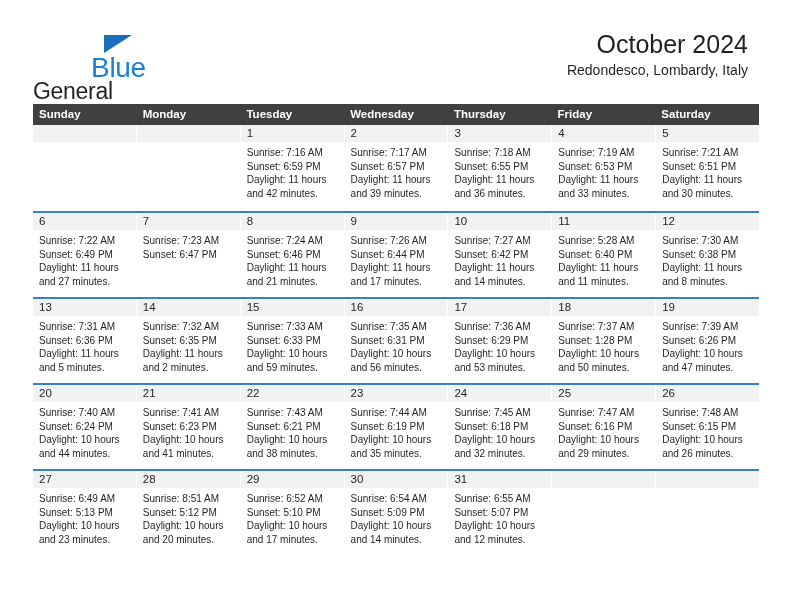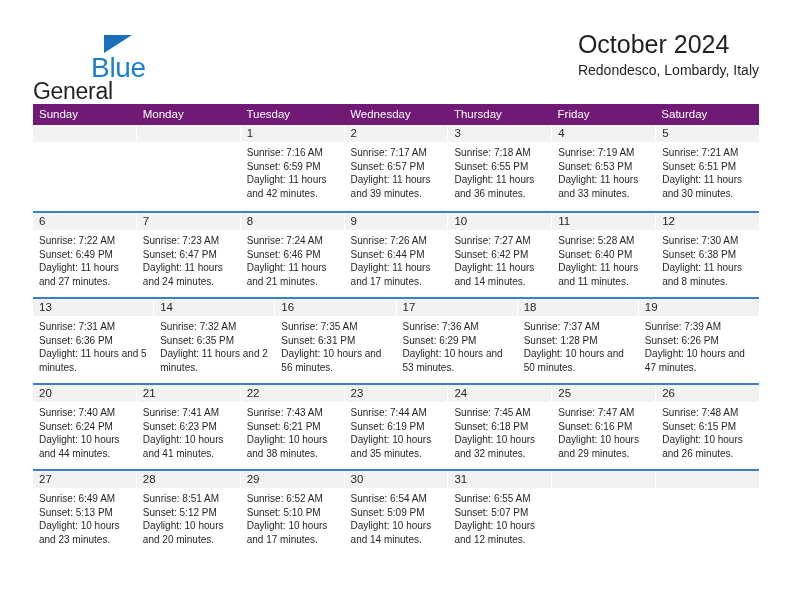--- a/index.html
+++ b/index.html
@@ -62,22 +62,23 @@
     top: 23px;
     font-size: 28px;
     line-height: 26px;
     letter-spacing: -0.3px;
     color: #1a7fd4;
     font-family: "Liberation Sans", sans-serif;
   }
 
   .title-block {
     position: absolute;
-    right: 0;
+    right: 11px;
     top: 0;
+    text-align: right;
   }
   .month-title {
     font-size: 25px;
     line-height: 32px;
     color: #231f20;
     white-space: nowrap;
   }
   .location-subtitle {
     font-size: 14px;
     line-height: 20px;
@@ -87,22 +88,23 @@
 
   
   .calendar {
     position: absolute;
     left: 33px;
     top: 104px;
     width: 726px;
   }
   .weekday-header {
     display: flex;
-    background: #701a75;
+    background: #404040;
     height: 21px;
+    font-weight: bold;
   }
   .weekday-cell {
     flex: 1 1 0;
     color: #ffffff;
     font-size: 11.5px;
     line-height: 21px;
     padding-left: 6px;
     box-sizing: border-box;
     overflow: hidden;
     white-space: nowrap;
@@ -241,21 +243,20 @@
               <div>Sunrise: 7:22 AM</div>
               <div>Sunset: 6:49 PM</div>
               <div class="daylight-line">Daylight: 11 hours and 27 minutes.</div>
             </div>
           </div>
           <div class="day-cell">
             <div class="day-number">7</div>
             <div class="day-info">
               <div>Sunrise: 7:23 AM</div>
               <div>Sunset: 6:47 PM</div>
-              <div class="daylight-line">Daylight: 11 hours and 24 minutes.</div>
             </div>
           </div>
           <div class="day-cell">
             <div class="day-number">8</div>
             <div class="day-info">
               <div>Sunrise: 7:24 AM</div>
               <div>Sunset: 6:46 PM</div>
               <div class="daylight-line">Daylight: 11 hours and 21 minutes.</div>
             </div>
           </div>
@@ -303,20 +304,28 @@
           </div>
           <div class="day-cell">
             <div class="day-number">14</div>
             <div class="day-info">
               <div>Sunrise: 7:32 AM</div>
               <div>Sunset: 6:35 PM</div>
               <div class="daylight-line">Daylight: 11 hours and 2 minutes.</div>
             </div>
           </div>
           <div class="day-cell">
+            <div class="day-number">15</div>
+            <div class="day-info">
+              <div>Sunrise: 7:33 AM</div>
+              <div>Sunset: 6:33 PM</div>
+              <div class="daylight-line">Daylight: 10 hours and 59 minutes.</div>
+            </div>
+          </div>
+          <div class="day-cell">
             <div class="day-number">16</div>
             <div class="day-info">
               <div>Sunrise: 7:35 AM</div>
               <div>Sunset: 6:31 PM</div>
               <div class="daylight-line">Daylight: 10 hours and 56 minutes.</div>
             </div>
           </div>
           <div class="day-cell">
             <div class="day-number">17</div>
             <div class="day-info">

